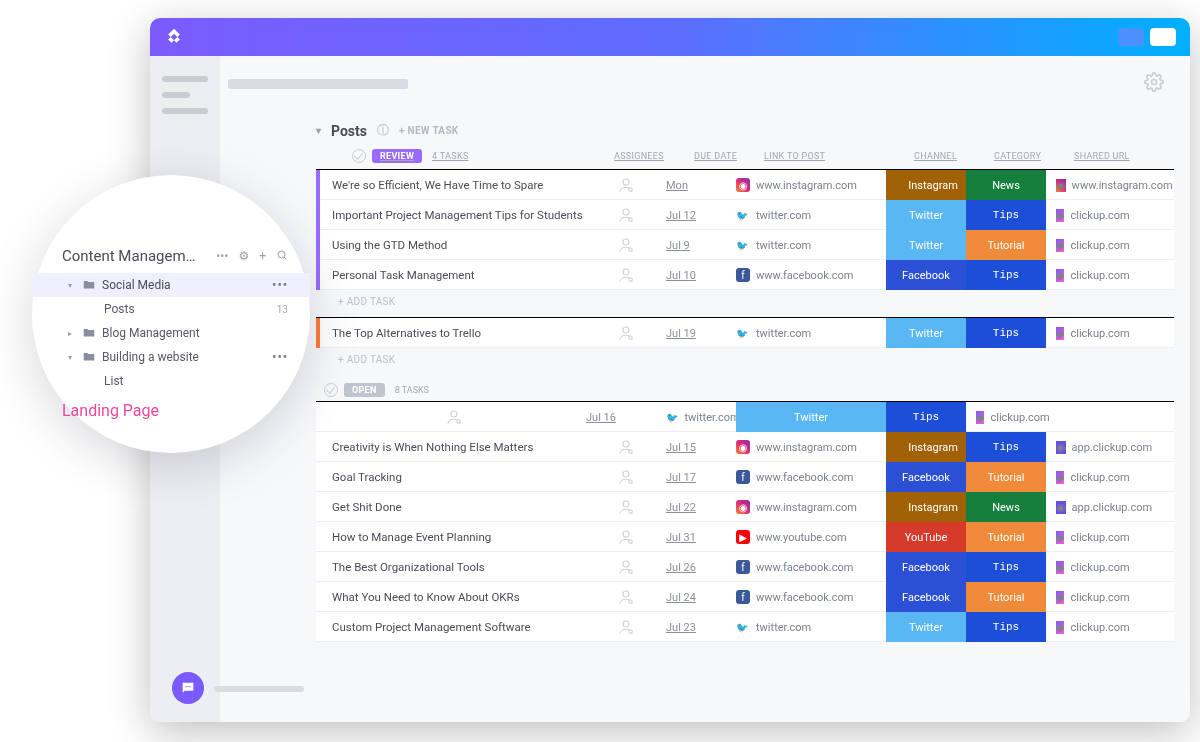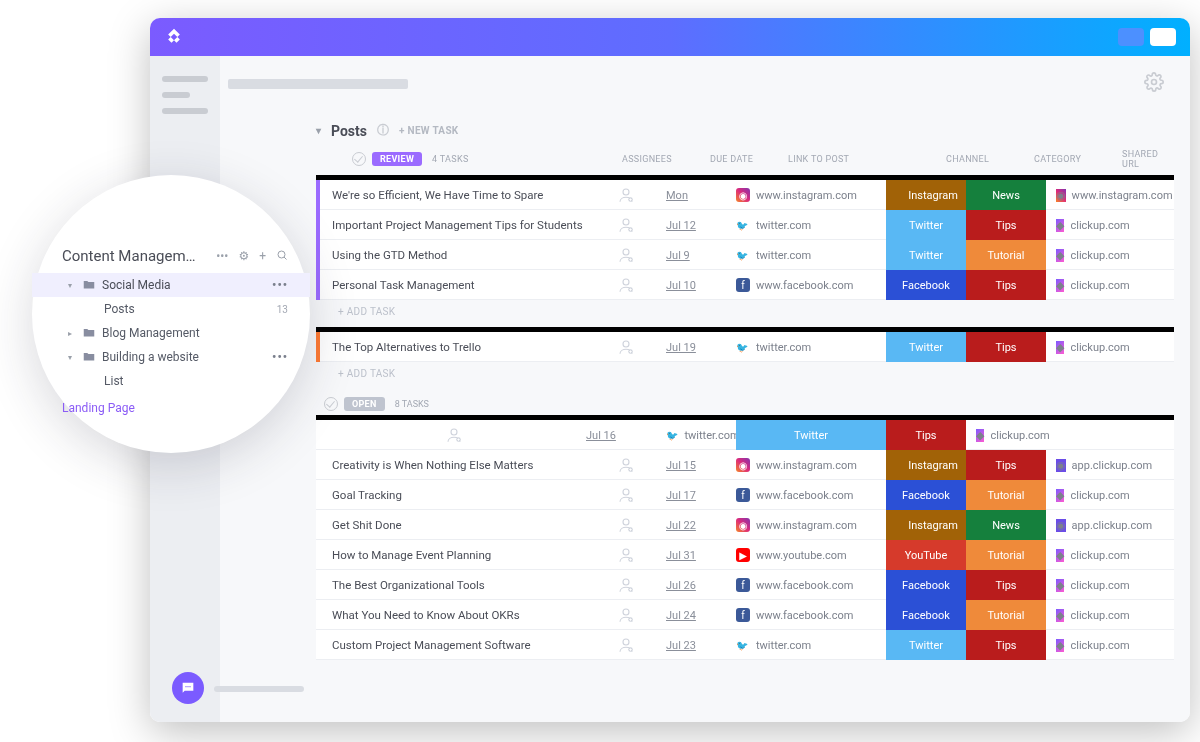--- a/index.html
+++ b/index.html
@@ -28,31 +28,31 @@
 .view-header { display: flex; align-items: center; padding: 2px 26px 20px 8px; }
 .view-header .tab-ph { height: 10px; background: #d9dce2; border-radius: 2px; }
 .gear { margin-left: auto; color: #c9ccd2; }
 
 .list-wrap { padding: 0 16px 8px 96px; }
 .list-title { display: flex; align-items: center; gap: 10px; font-size: 14px; font-weight: 700; color: #4a4d57; padding: 6px 0; }
 .caret-sm { color: #9aa0aa; font-size: 10px; }
 .info-dot { color: #c9ccd2; font-size: 12px; }
 .new-task { font-size: 10px; color: #b4b9c2; letter-spacing: .3px; }
 
-.columns { display: grid; grid-template-columns: 270px 80px 70px 150px 80px 80px 1fr; gap: 8px; font-size: 9px; color: #a3a8b3; letter-spacing: .3px; padding: 4px 0 6px 28px; align-items: center; }
+.columns { display: grid; grid-template-columns: 270px 80px 70px 150px 80px 80px 1fr; gap: 0; font-size: 9px; color: #a3a8b3; letter-spacing: .3px; padding: 4px 0 6px 28px; align-items: center; text-decoration: underline; }
 .status-pill { display: inline-block; font-size: 9px; color: #fff; border-radius: 3px; padding: 2px 8px; font-weight: 700; letter-spacing: .3px; }
 .status-review { background: #9b6bff; }
 .status-inprogress { background: #ff7a33; }
 .status-open { background: #bfc4cf; }
 .task-count { font-size: 9px; color: #a3a8b3; margin-left: 10px; }
 .status-row { display:flex; align-items:center; padding-left: 8px; }
 .status-check { width:14px; height:14px; border:1.5px solid #c9ccd2; border-radius:50%; margin-right:6px; position:relative; }
 .status-check::after { content:''; position:absolute; left:3px; top:1px; width:4px; height:7px; border-right:1.5px solid #c9ccd2; border-bottom:1.5px solid #c9ccd2; transform:rotate(40deg); }
 
-.tasks { border-top: 5px solid #000000; }
+.tasks { border-top: 1px solid #000000; }
 .task-row { display: grid; grid-template-columns: 6px 264px 80px 70px 150px 80px 80px 1fr; align-items: center; background: #fff; border-bottom: 1px solid #eceef2; height: 30px; font-size: 11.5px; color: #4a4d57; }
 .task-row .bar { width: 4px; align-self: stretch; }
 .bar-review { background: #9b6bff; }
 .bar-inprogress { background: #ff7a33; }
 .task-title { padding-left: 10px; white-space: nowrap; overflow: hidden; text-overflow: ellipsis; }
 .assignee { color: #cfd3dc; display:flex; justify-content:center; }
 .assignee svg { width:18px; height:18px; }
 .due { color: #8a8f9a; font-size: 11px; text-decoration: underline; }
 .link-cell { display: flex; align-items: center; gap: 6px; color: #7c818c; font-size: 11px; }
 .link-cell .li { width: 14px; height: 14px; border-radius: 3px; display:flex; align-items:center; justify-content:center; font-size:10px; color:#fff; }
@@ -61,21 +61,21 @@
 .li-fb { background:#3b5998; }
 .li-yt { background:#ff0000; }
 .li-cu { background: linear-gradient(135deg,#7b5bff,#ff5bd1); }
 .li-cup { background:#6b4de6; }
 .tag { width:100%; height:30px; display:flex; align-items:center; justify-content:center; color:#fff; font-size:11px; }
 .tag-twitter { background:#59b8f4; }
 .tag-instagram { background:#a16207;padding-left:14px; }
 .tag-facebook { background:#2b50d6; }
 .tag-youtube { background:#d63a2b; }
 .tag-news { background:#15803d; }
-.tag-tips { background:#b91c1c; }
+.tag-tips { background:#1d4ed8;font-family:Liberation Mono, monospace; }
 .tag-tutorial { background:#ef8a3a; }
 .shared-cell { display:flex; align-items:center; gap:6px; padding-left:10px; color:#7c818c; font-size:11px; }
 .add-task { font-size:10px; color:#bcc1cb; padding:6px 0 10px 22px; letter-spacing:.3px; }
 
 
 .bubble {
   position:absolute; left:32px; top:175px; width:278px; height:278px; border-radius:50%;
   background:#fff; box-shadow: 0 12px 50px rgba(40,40,60,0.18); padding: 72px 0 0 0; z-index:10;
 }
 .bubble-inner { font-size: 12px; color: #4a4d57; }
@@ -83,21 +83,21 @@
 .ws-title { font-weight:400; font-size:15px; flex:1; white-space:nowrap; overflow:hidden; text-overflow:ellipsis; }
 .ws-icons { display:flex; gap:10px; color:#9aa0aa; font-size:12px; align-items:center; }
 .tree { padding-top: 8px; }
 .tree-row { display:flex; align-items:center; padding: 5px 22px 5px 36px; font-size:12px; color:#555a66; gap:6px; }
 .tree-row.selected { background:#f0effe; color:#4a4d57; }
 .tree-row .arrow { color:#9aa0aa; font-size:8px; width:8px; }
 .tree-row .folder { color:#888da0; width:14px; display:flex; }
 .tree-row .label { flex:1; }
 .tree-row .dots { color:#7a7f8c; font-weight:bold; letter-spacing:1px; }
 .tree-row .count { color:#a3a8b3; font-size:10px; }
-.landing { padding: 8px 0 0 30px; font-size:12px; color:#8b5cf6; }
+.landing { padding: 8px 0 0 30px; font-size:16px; color:#ec4899; }
 
 .chat-fab { position:absolute; left:172px; bottom:38px; width:32px; height:32px; border-radius:50%; background:#7b5bff; display:flex; align-items:center; justify-content:center; color:#fff; z-index:5; }
 .chat-ph { position:absolute; left:214px; bottom:50px; height:6px; width:90px; background:#d9dce2; border-radius:3px; z-index:5; }
 </style>
 </head>
 <body>
 
 <div class="app-window">
   <div class="titlebar">
     <span class="logo">

